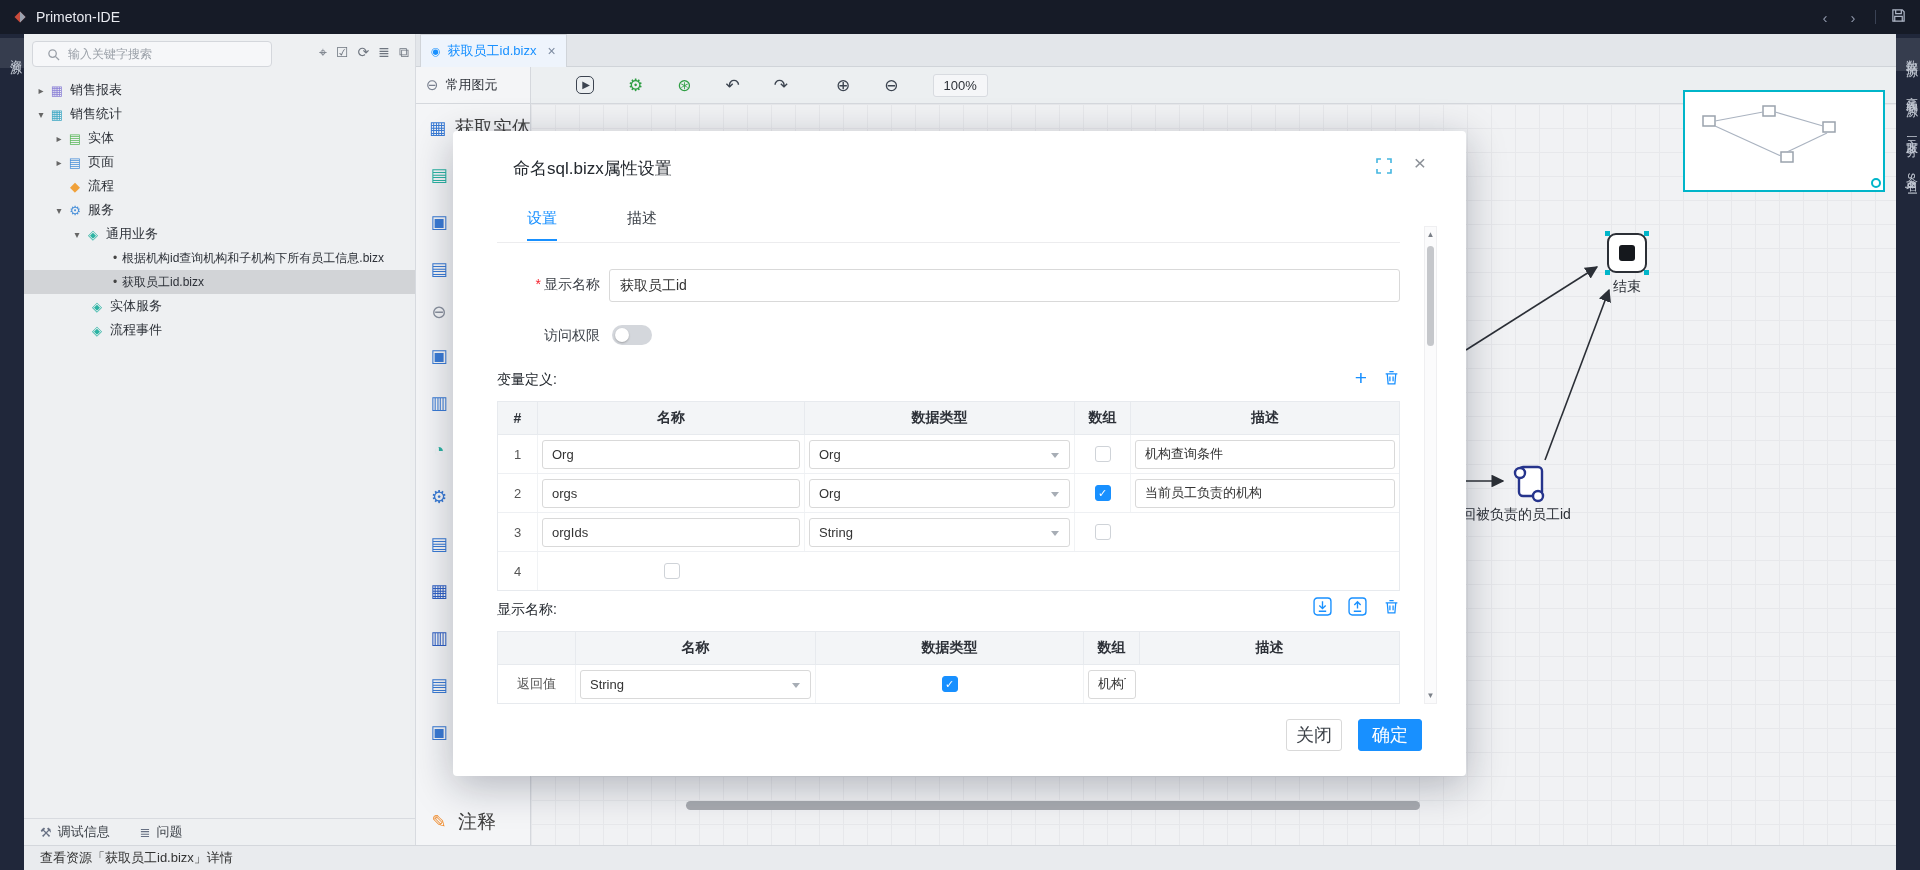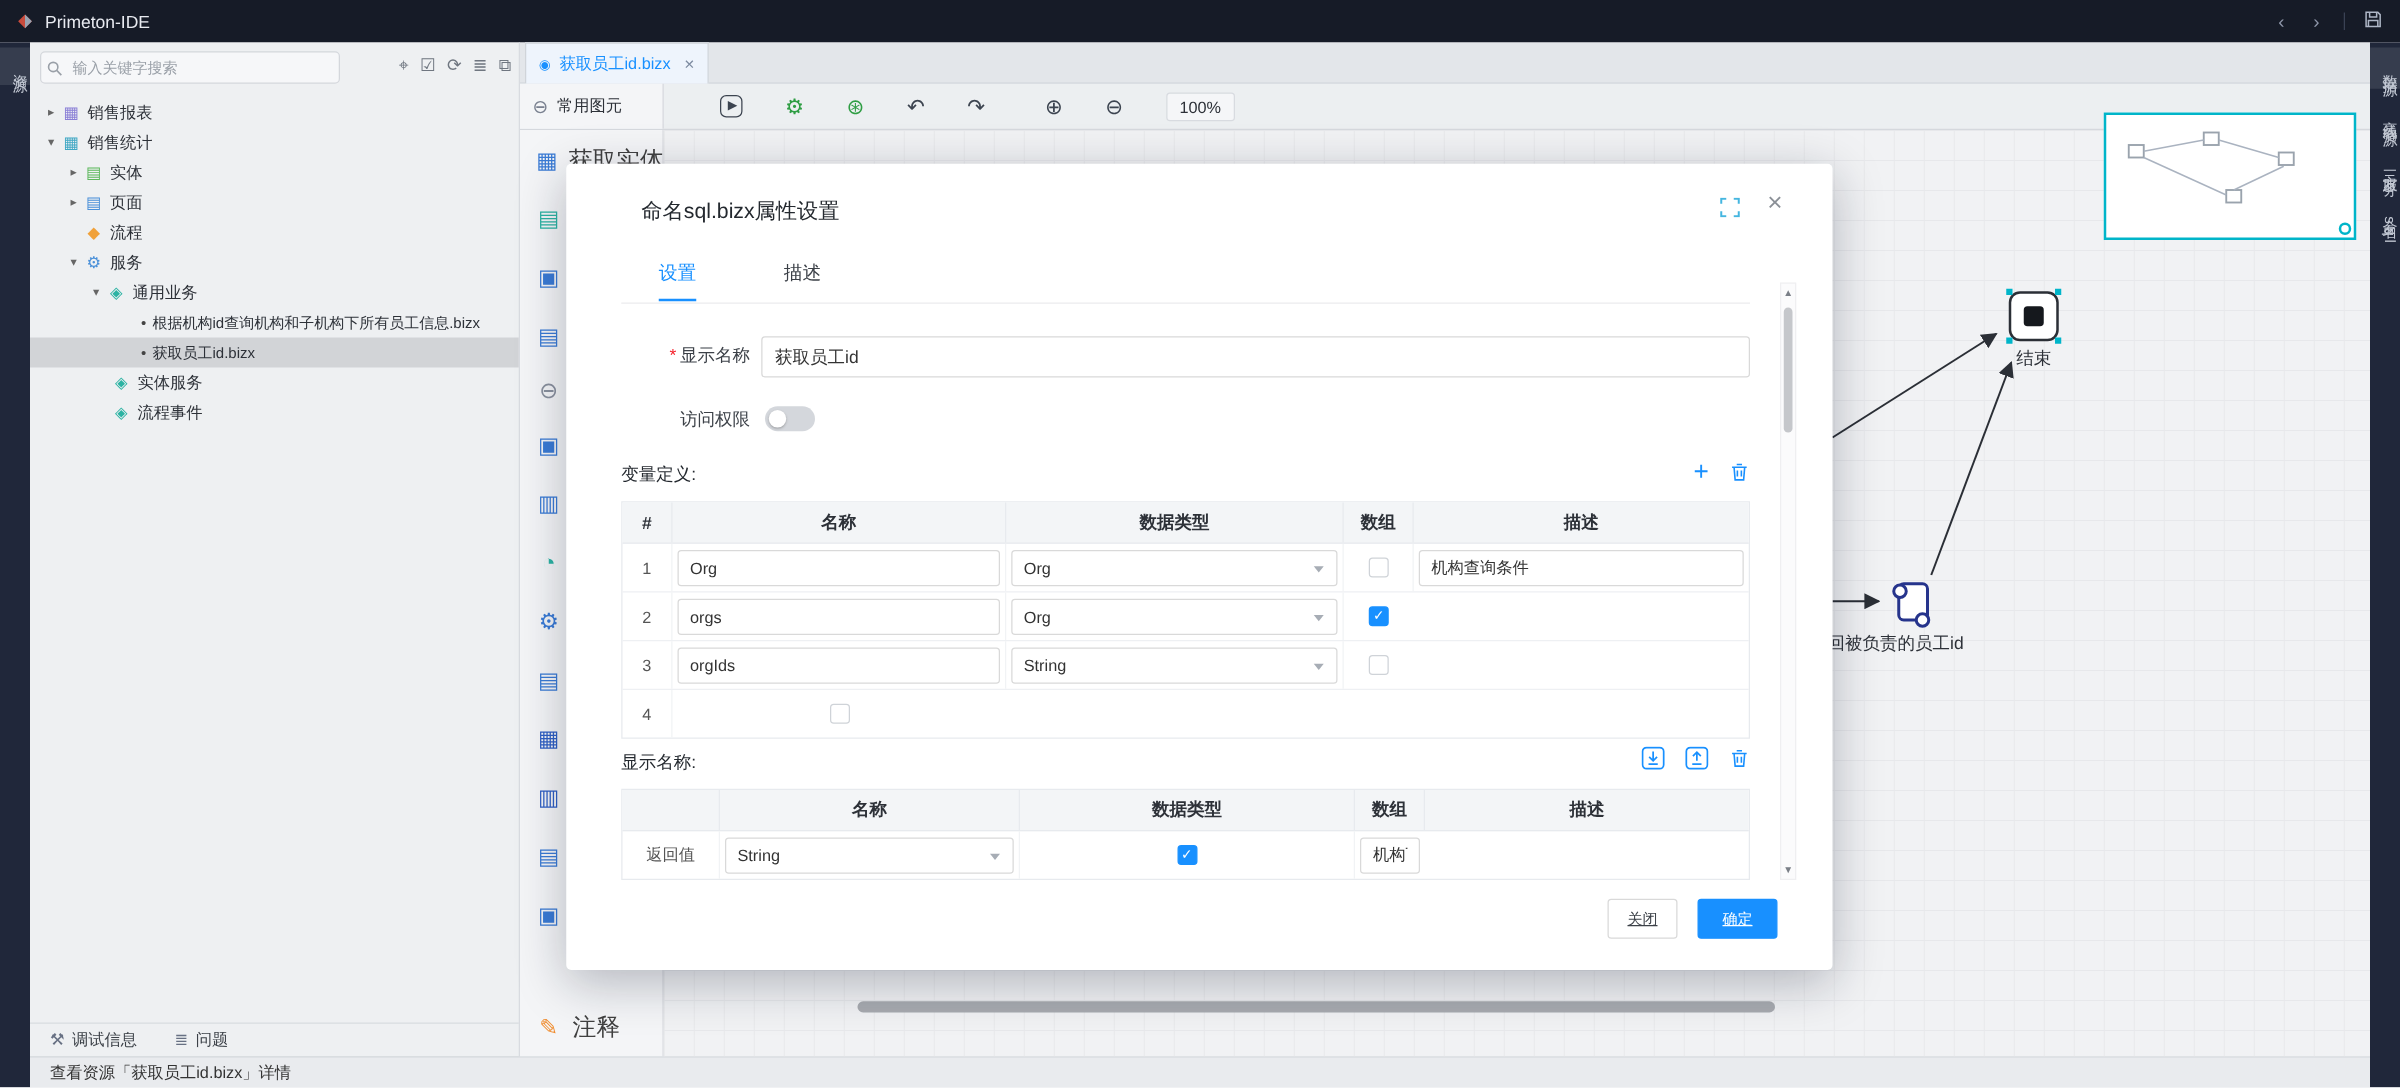--- a/index.html
+++ b/index.html
@@ -19,21 +19,21 @@
   #left-rail{left:0;}
   #right-rail{left:1896px;}
   .rail-tab{writing-mode:vertical-rl;letter-spacing:3px;font-size:12px;padding:12px 0;margin:4px auto;
     width:100%;text-align:center;box-sizing:border-box;cursor:pointer;}
   .rail-tab.active{background:rgba(255,255,255,.10);}
 
   
   #sidebar{left:24px;top:34px;width:392px;height:811px;background:#eef0f2;border-right:1px solid #d8dbe0;box-sizing:border-box;}
   .search-row{position:absolute;left:0;top:0;width:100%;height:40px;}
   .search-box{position:absolute;left:8px;top:7px;width:240px;height:26px;border:1px solid #d4d7dc;border-radius:4px;
-    background:#f6f7f9;display:flex;align-items:center;padding:0 4px;box-sizing:border-box;gap:6px;}
+    background:#f6f7f9;display:flex;align-items:center;padding:0 14px;box-sizing:border-box;gap:6px;}
   .search-box input{border:none;outline:none;background:transparent;font-size:12px;color:#555;width:100%;}
   .search-box input::placeholder{color:#9aa0a8;}
   .search-icons{position:absolute;right:6px;top:11px;display:flex;gap:9px;color:#6f7680;font-size:14px;line-height:1;}
   .search-icons span{cursor:pointer;}
   #tree{position:absolute;left:0;top:44px;right:0;}
   .trow-s{display:flex;align-items:center;height:24px;font-size:13px;color:#2d3138;white-space:nowrap;overflow:hidden;cursor:pointer;}
   .trow-s.small{font-size:12px;}
   .trow-s.selected{background:#d2d4d7;}
   .arr{width:14px;color:#666;font-size:10px;text-align:center;flex:0 0 14px;}
   .tico{width:18px;text-align:center;margin-right:4px;font-size:13px;flex:0 0 18px;}
@@ -132,21 +132,21 @@
     padding:0 9px;font-size:13px;color:#333;outline:none;background:#fff;}
   .sel{position:relative;width:100%;margin:0 4px;height:29px;border:1px solid #d9d9d9;border-radius:3px;box-sizing:border-box;
     display:flex;align-items:center;padding:0 9px;font-size:13px;color:#333;background:#fff;cursor:pointer;}
   .sel::after{content:"";position:absolute;right:10px;top:12px;border-left:4px solid transparent;border-right:4px solid transparent;border-top:5px solid #a7adb5;}
   .cb{width:16px;height:16px;border:1px solid #cfd3d8;border-radius:3px;background:#fff;display:inline-flex;
     align-items:center;justify-content:center;cursor:pointer;box-sizing:border-box;}
   .cb.checked{background:#1890ff;border-color:#1890ff;}
   .cb.checked::after{content:"✓";color:#fff;font-size:11px;line-height:1;}
 
   .m-footer{position:absolute;right:44px;top:588px;display:flex;gap:16px;}
-  .btn{height:32px;border-radius:3px;font-size:12px;display:flex;align-items:center;justify-content:center;cursor:pointer;box-sizing:border-box;text-decoration:underline;}
+  .btn{height:32px;border-radius:3px;font-size:18px;display:flex;align-items:center;justify-content:center;cursor:pointer;box-sizing:border-box;}
   .btn.ghost{width:56px;border:1px solid #d9d9d9;background:#fff;color:#3c4148;}
   .btn.primary{width:64px;background:#1890ff;color:#fff;border:1px solid #1890ff;}
 
   .m-scroll{position:absolute;left:971px;top:95px;width:13px;height:478px;background:#fbfbfc;border:1px solid #efeff1;box-sizing:border-box;}
   .m-scroll .sarr{position:absolute;left:0;width:100%;text-align:center;font-size:8px;color:#7a7f87;cursor:pointer;}
   .m-scroll .thumb{position:absolute;left:2px;top:19px;width:7px;height:100px;background:#c5c7cb;border-radius:4px;cursor:pointer;}
 </style>
 </head>
 <body>
 
@@ -461,20 +461,23 @@
             <input class="cell-input" value="orgs" style="">
           </div>
         <div class="tc">
             <div class="sel">
               <span>Org</span>
             </div>
           </div>
         <div class="tc">
             <span class="cb checked"></span>
           </div>
+        <div class="tc">
+            <input class="cell-input" value="当前员工负责的机构" style="">
+          </div>
       </div>
       <div class="trow vcols">
         <div class="tc c-idx">3</div>
         <div class="tc">
             <input class="cell-input" value="orgIds" style="">
           </div>
         <div class="tc">
             <div class="sel">
               <span>String</span>
             </div>

